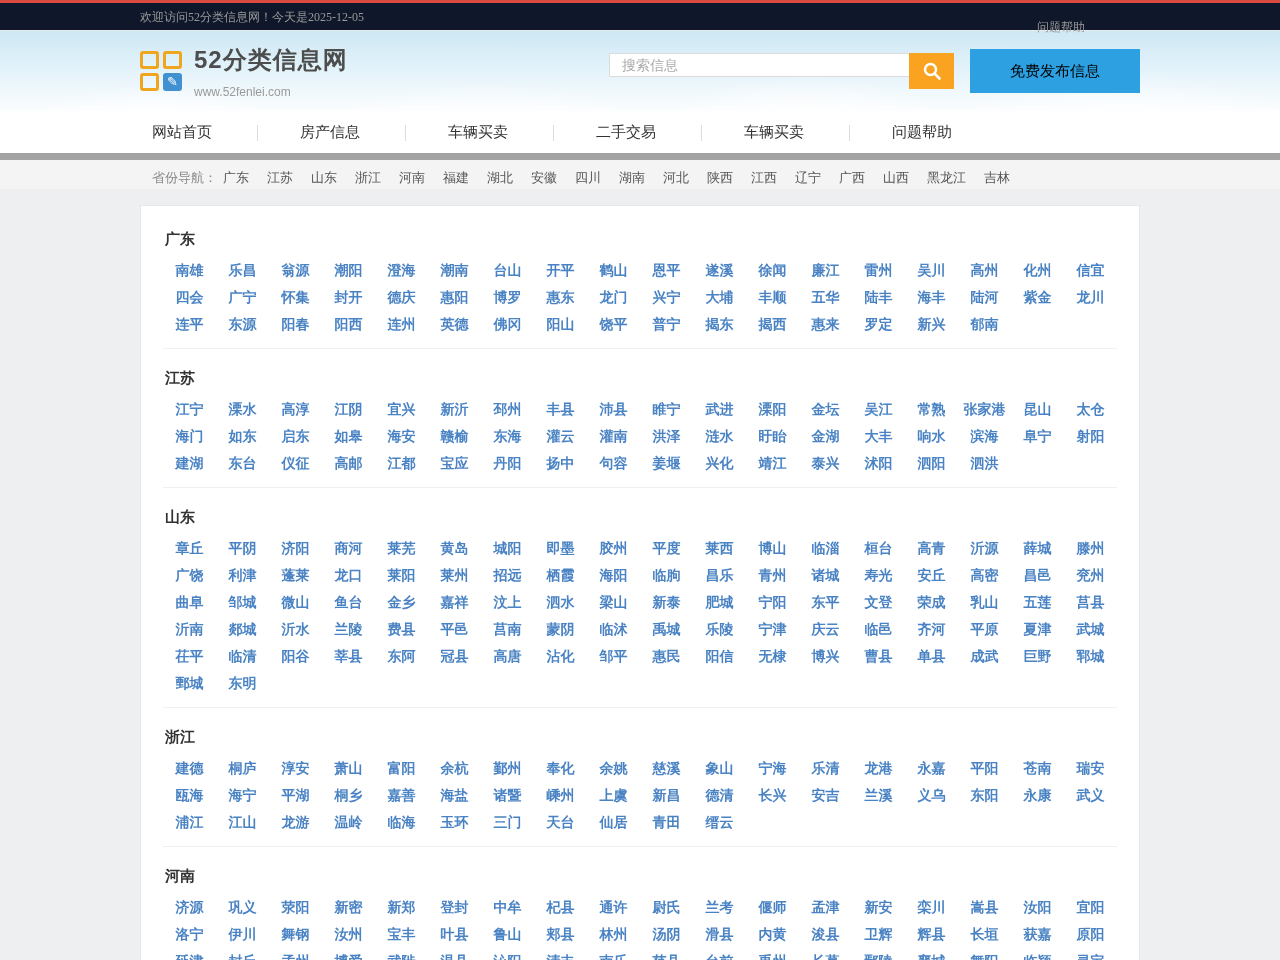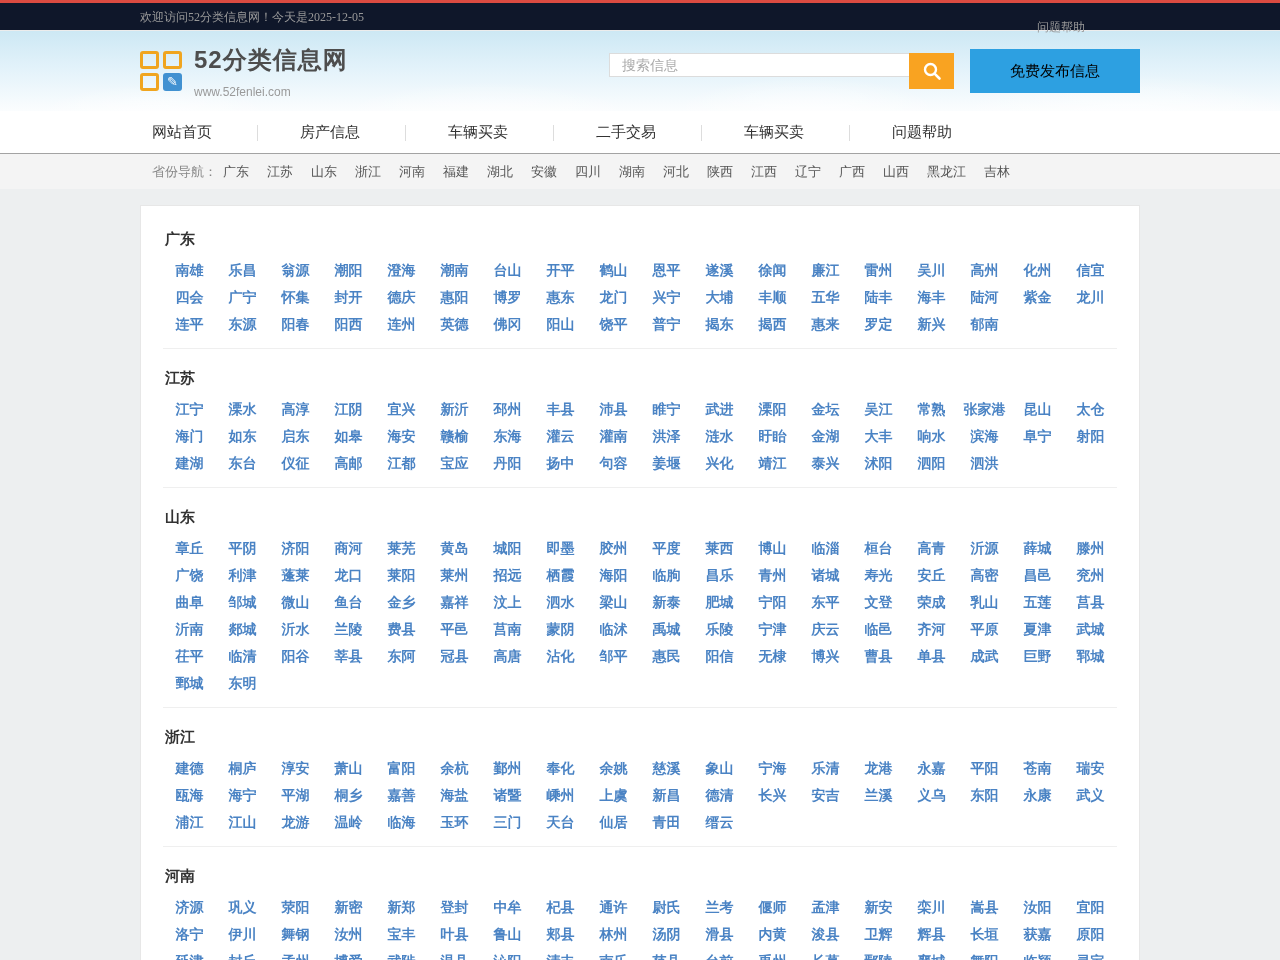--- a/index.html
+++ b/index.html
@@ -47,21 +47,21 @@
 
   
   .nav { height:42px; background:#fff; }
   .nav-inner { width:1000px; margin:0 auto; display:flex; align-items:center; height:42px; }
   .nav-item { font-size:15px; color:#333; padding:0 14px; position:relative; margin-right:60px; }
   .nav-item:first-child { padding-left:12px; }
   .nav-item:not(:last-child)::after { content:""; position:absolute; right:-32px; top:2px;
     width:1px; height:16px; background:#ddd; }
 
   
-  .province-bar { height:36px; background:#f4f4f4; border-top:1px solid #a3a3a3; }
+  .province-bar { height:36px; background:#f4f4f4; border-top:7px solid #a3a3a3; }
   .province-inner { width:1000px; margin:0 auto; height:36px; display:flex;
     align-items:center; font-size:13px; }
   .province-label { color:#888; margin-left:12px; margin-right:6px; }
   .province-link { color:#555; margin-right:18px; }
 
   
   .main { width:1000px; margin:16px auto 0; background:#fff; border:1px solid #e7e7e7;
     padding:4px 22px 30px; min-height:800px; }
   .section { padding:14px 0 10px; border-bottom:1px solid #efefef; }
   .section:last-child { border-bottom:none; }

